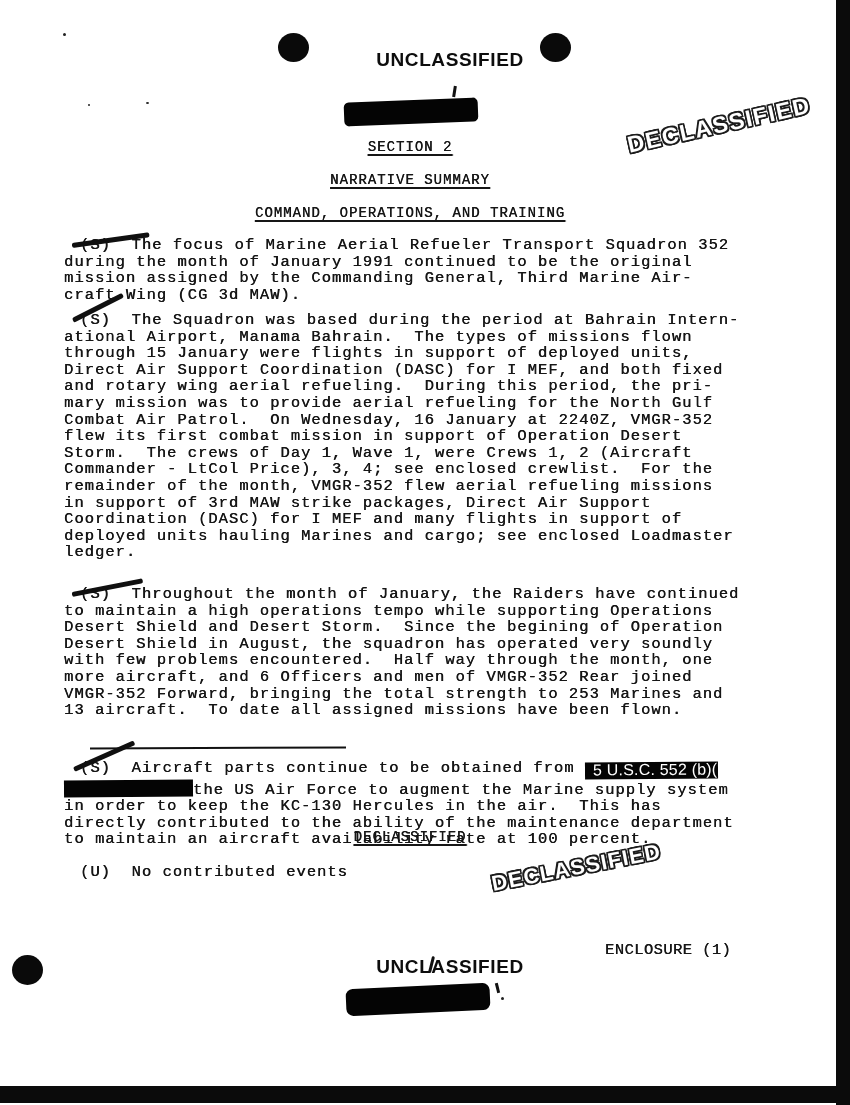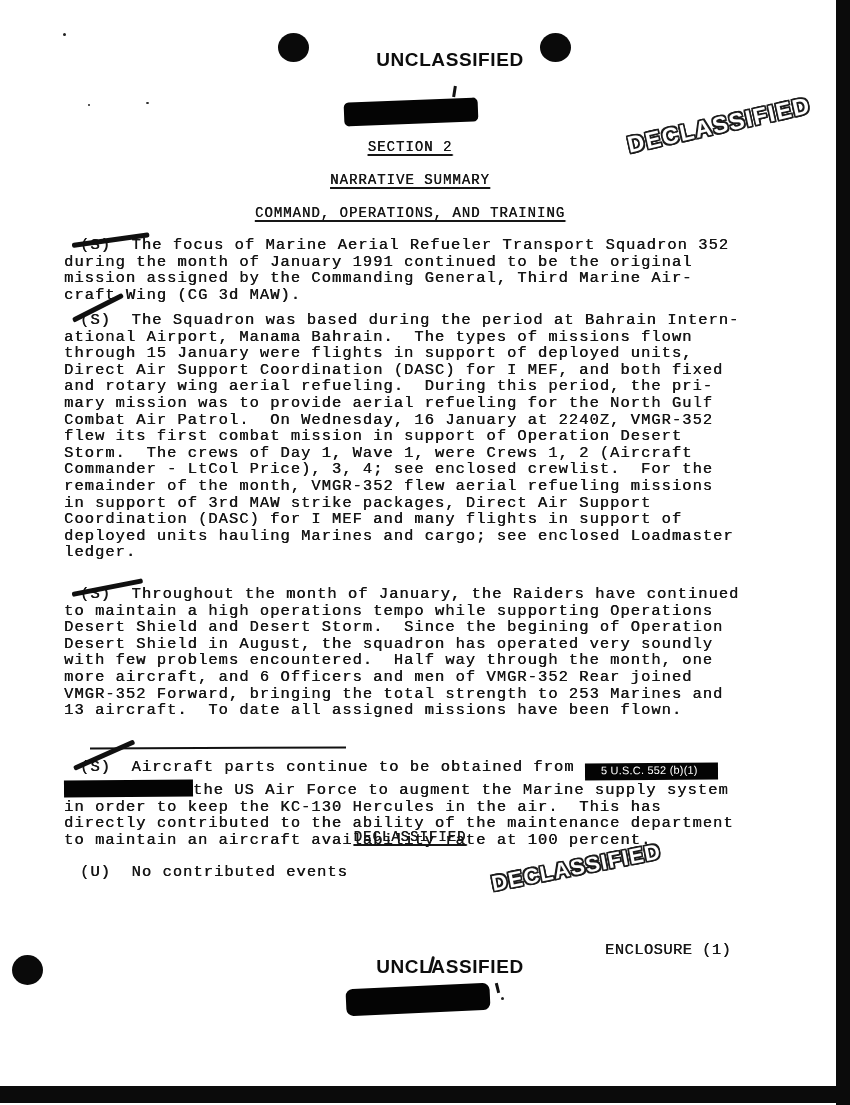--- a/index.html
+++ b/index.html
@@ -52,22 +52,22 @@
   .strike.dash3{left:-8px;top:7px;width:72px;height:4.5px;transform:rotate(-11deg);}
   .strike.slash4{left:-6px;top:8px;width:66px;height:5px;transform:rotate(-24deg);}
   
   .redact-inline{
     display:inline-block;position:relative;top:3px;height:17px;width:133px;
     background:#040404;vertical-align:baseline;box-sizing:border-box;
     text-indent:0;transform:rotate(-0.4deg);
   }
   .redact-inline .code{
     display:block;font-family:"Liberation Sans","DejaVu Sans",sans-serif;
-    font-size:11px;line-height:15px;letter-spacing:0.2px;color:#ffffff;
-    padding-left:16px;white-space:nowrap;text-shadow:none;
+    font-size:16px;line-height:15px;letter-spacing:0.2px;color:#ffffff;
+    padding-left:8px;white-space:nowrap;text-shadow:none;
   }
   .redact-inline.block2{width:129px;}
   
   .stamp{
     position:absolute;font-family:"Liberation Sans","DejaVu Sans",sans-serif;
     font-weight:bold;color:#ffffff;white-space:nowrap;
     transform-origin:left center;
     text-shadow:
       -1.6px -1.6px 0 #1c1c1c, 1.6px -1.6px 0 #1c1c1c,
       -1.6px  1.6px 0 #1c1c1c, 1.6px  1.6px 0 #1c1c1c,

